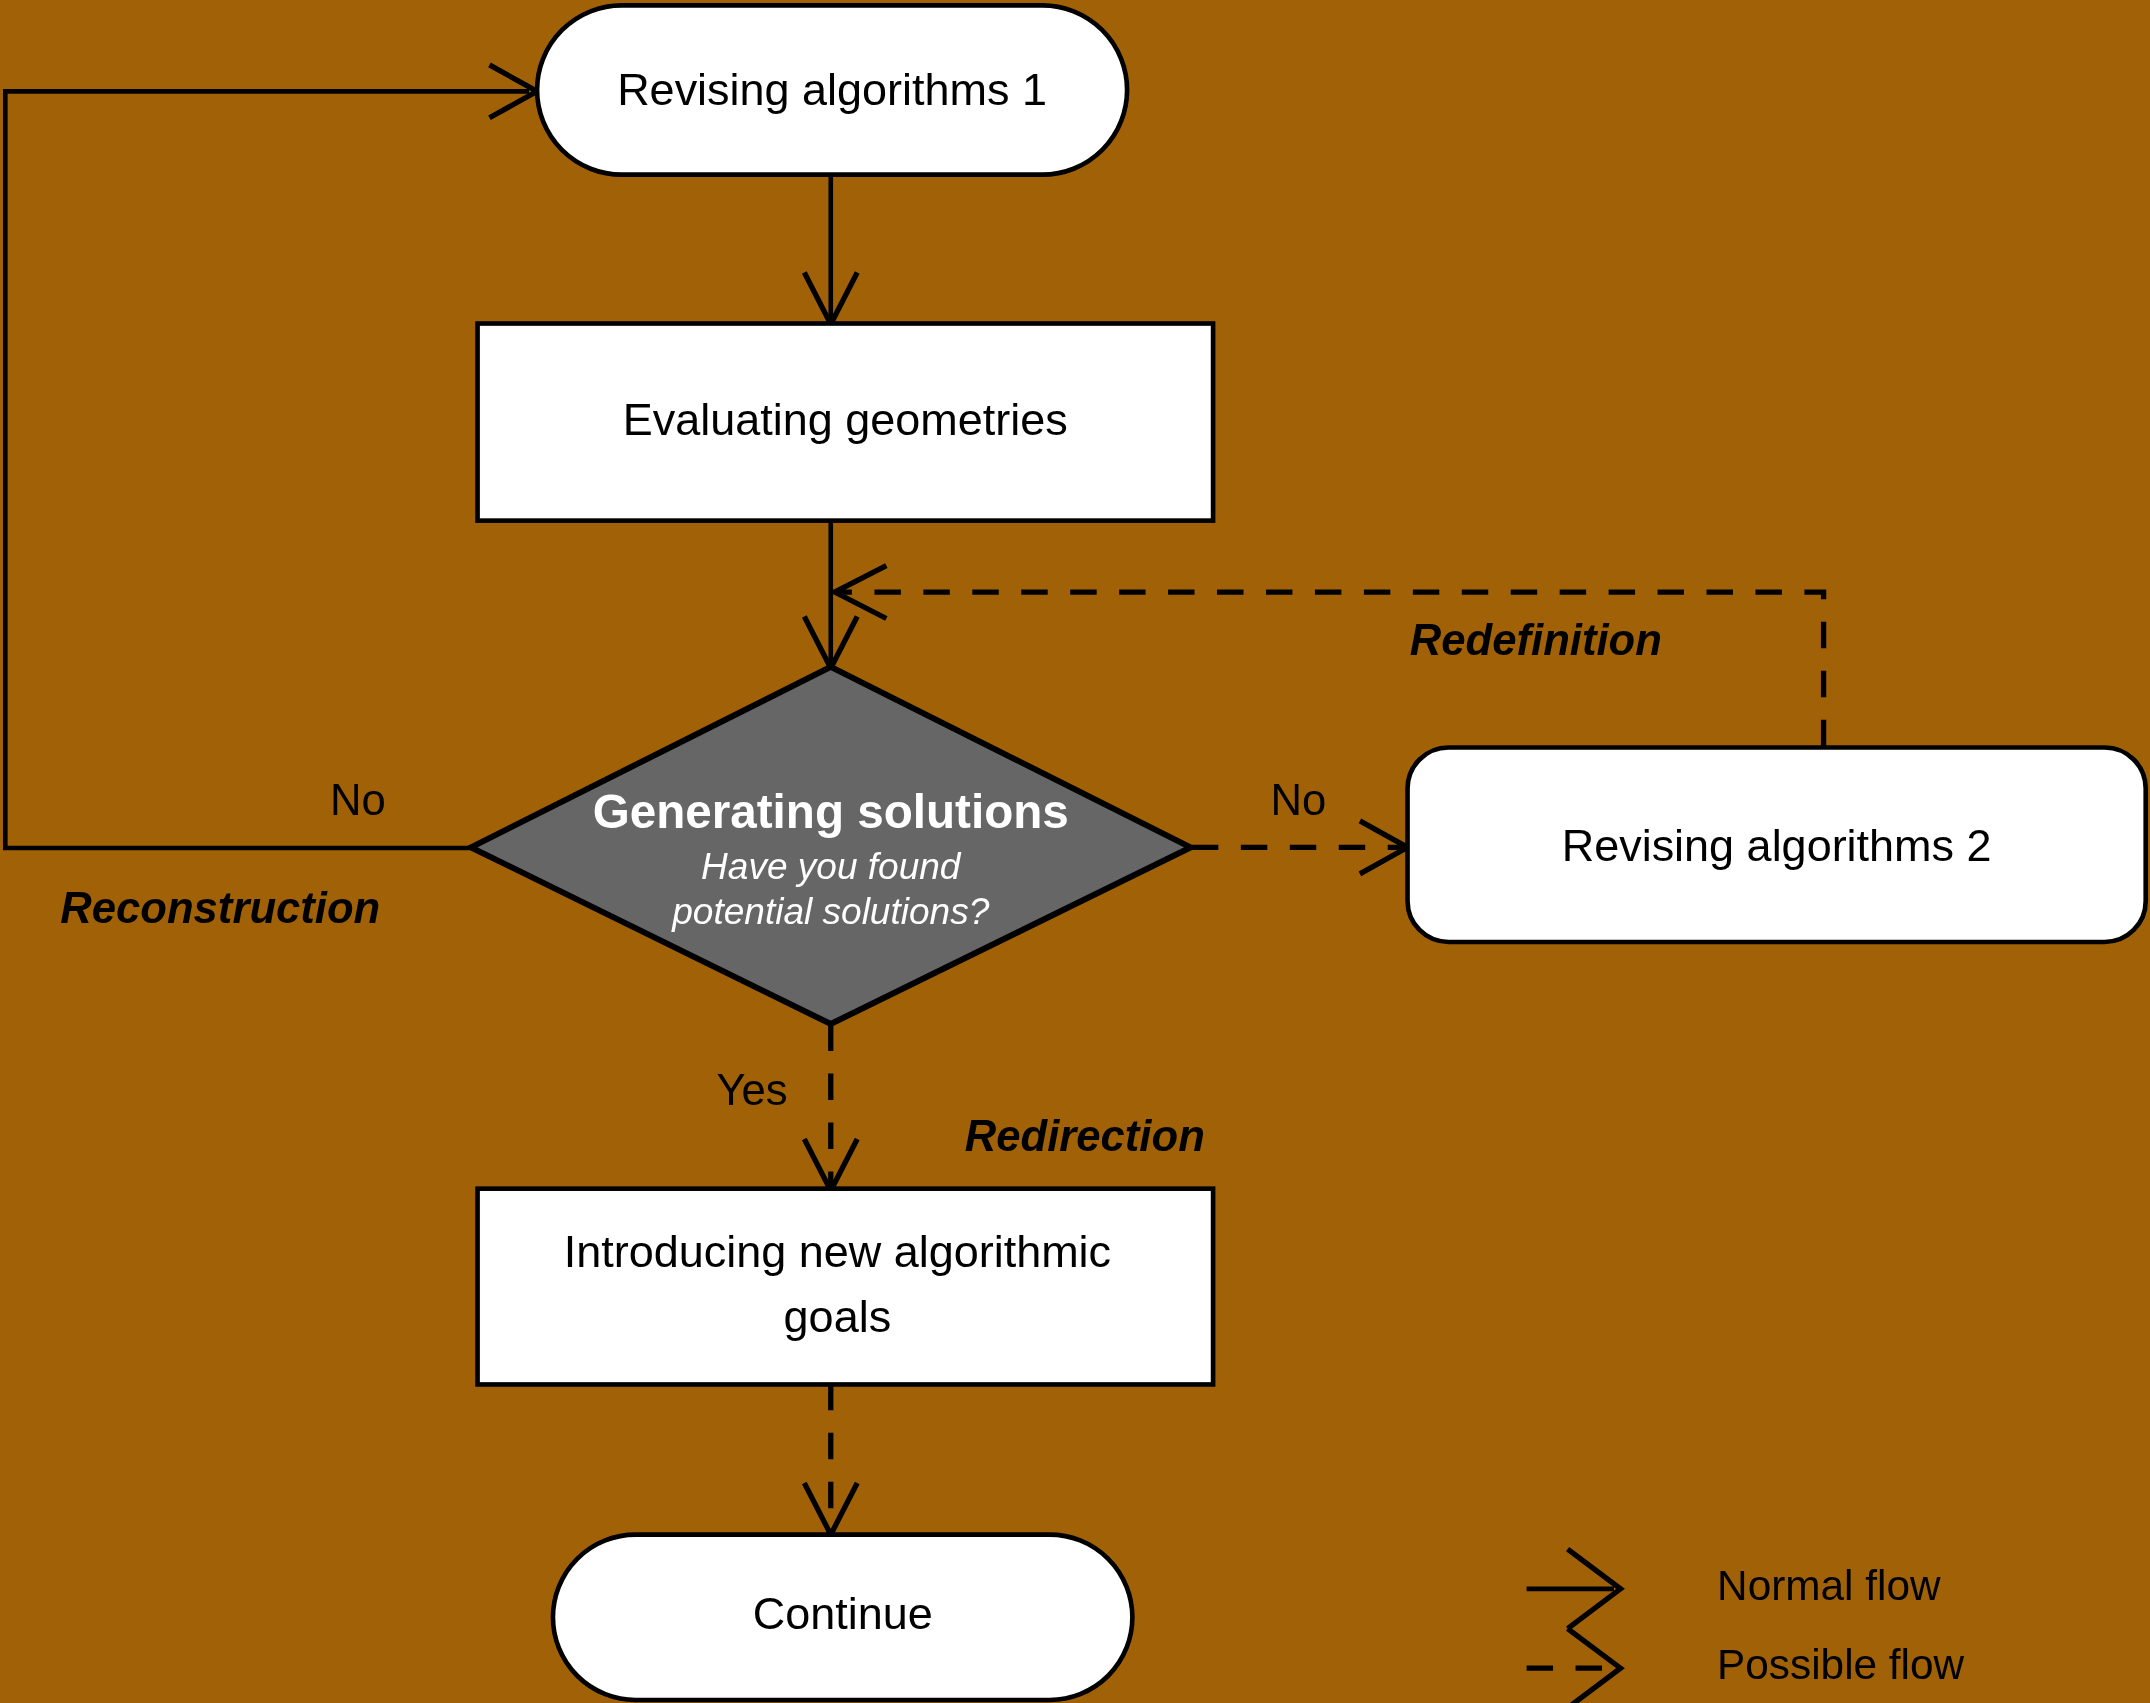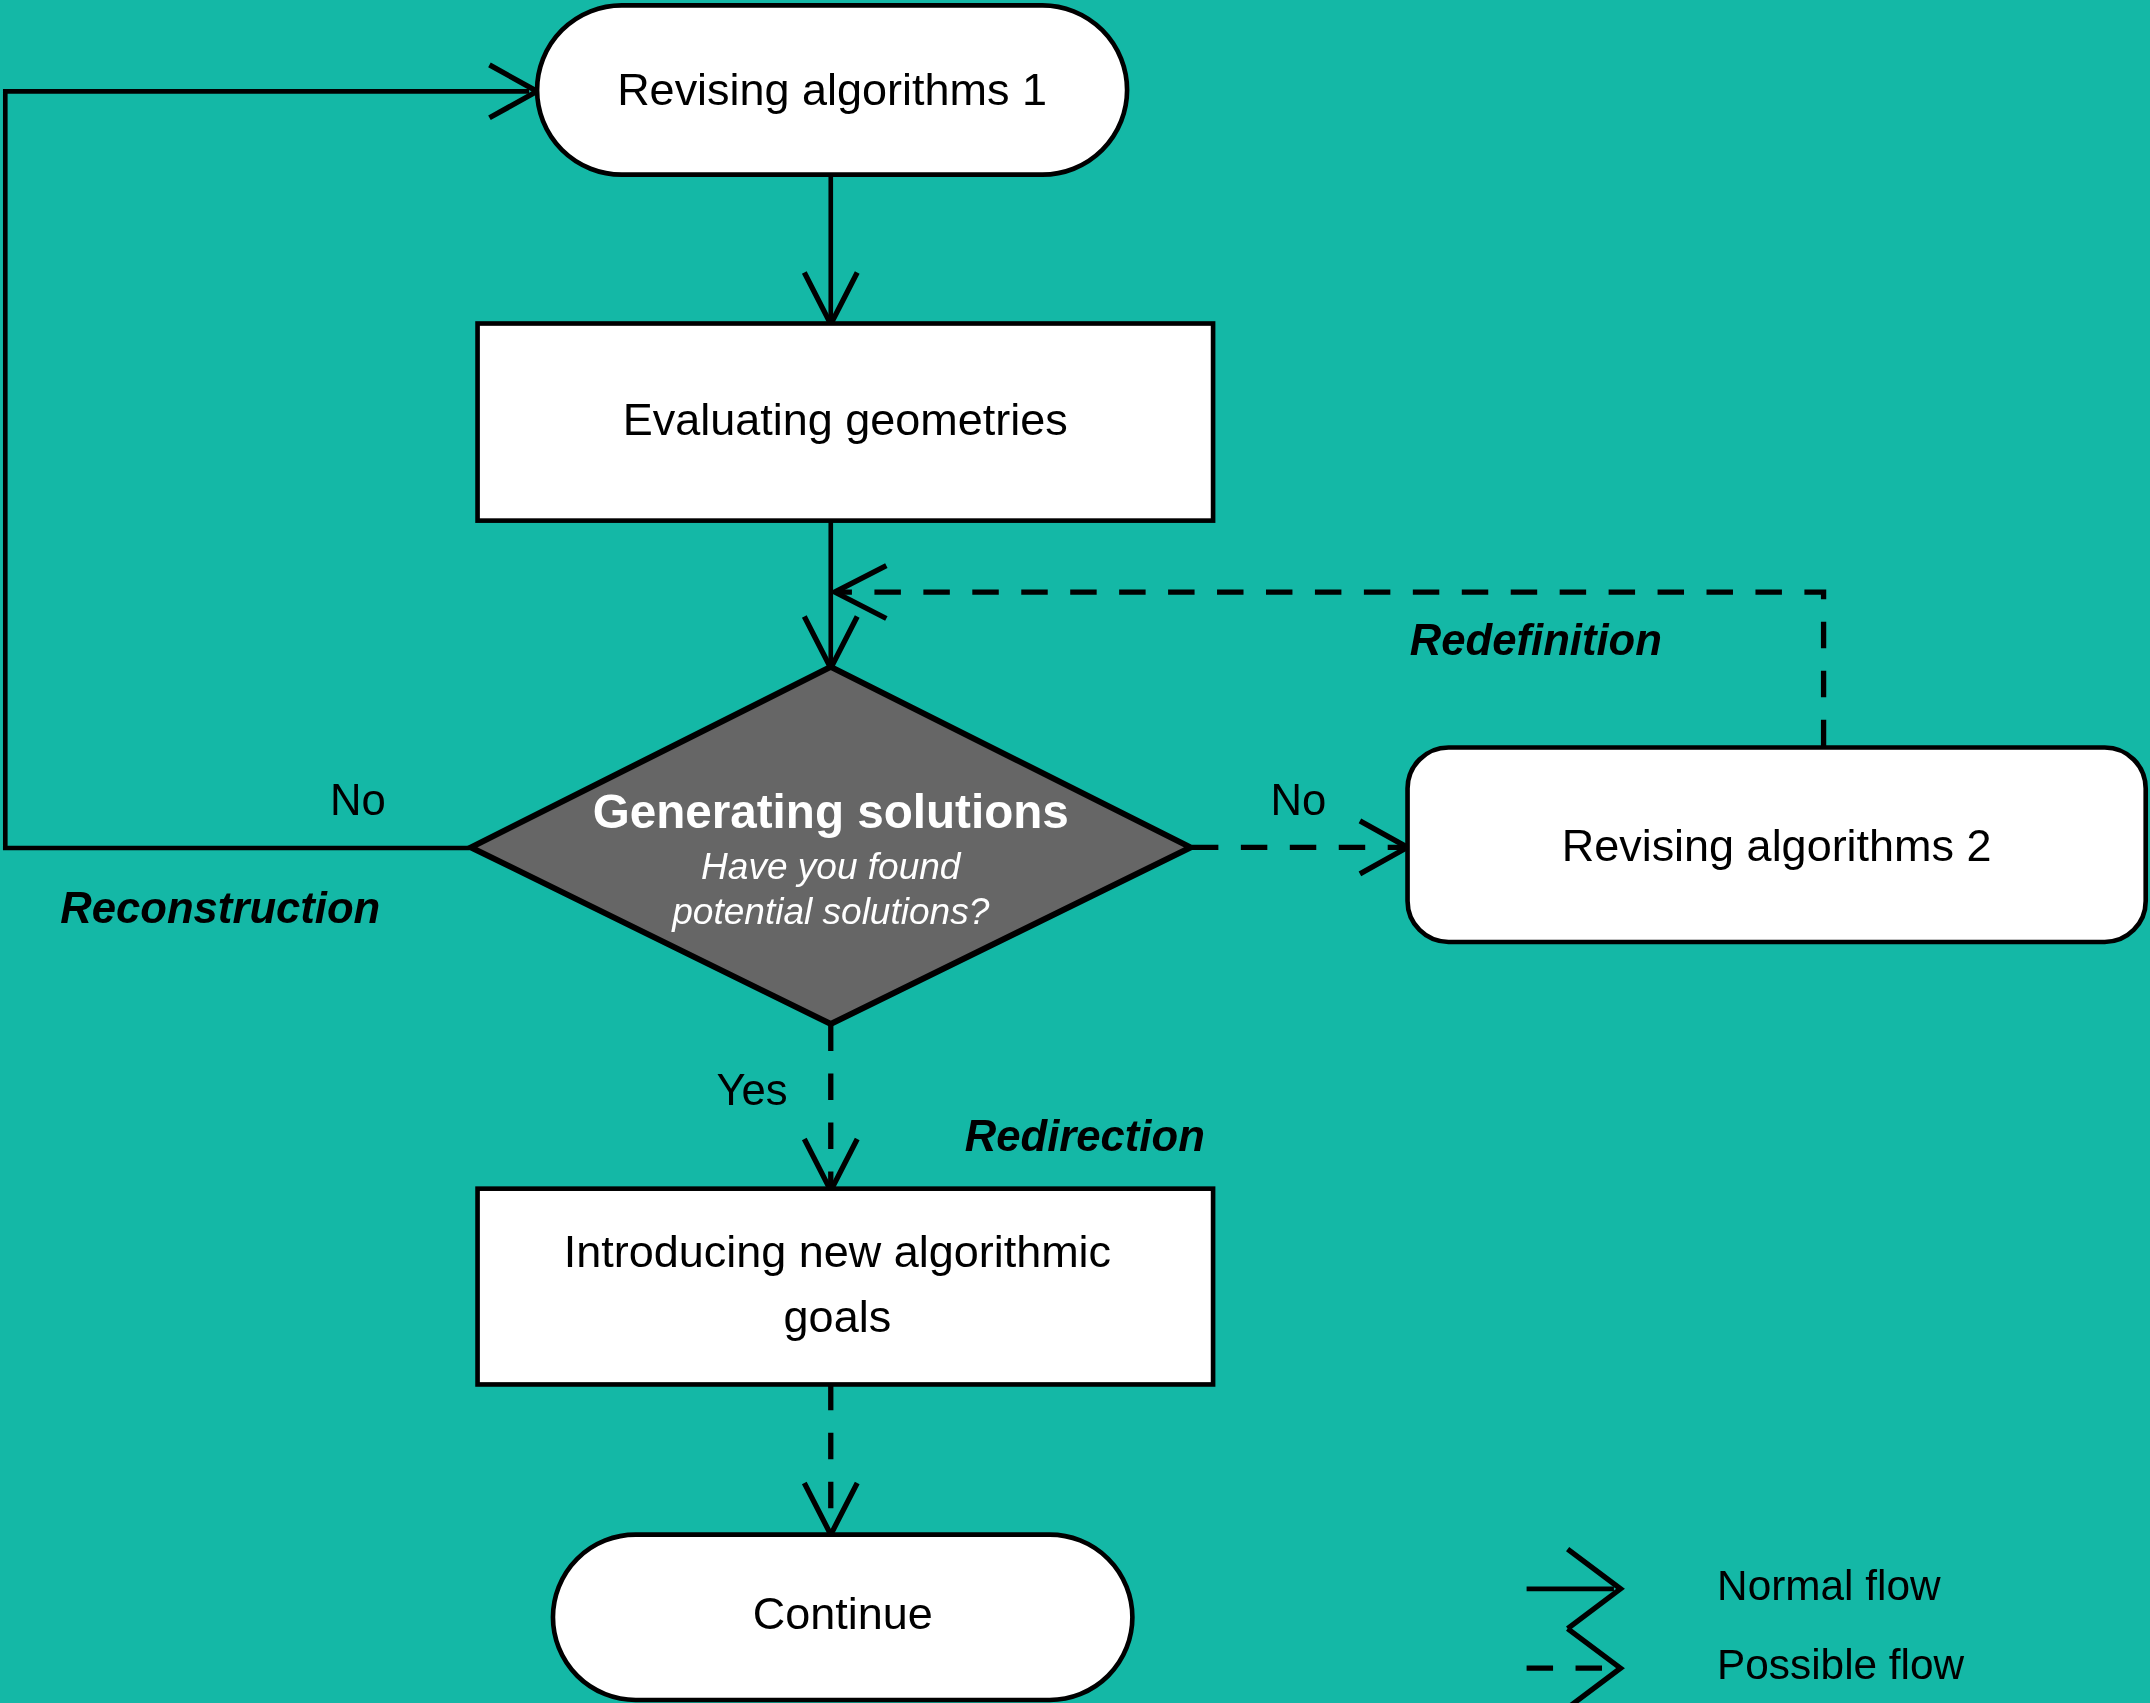--- a/index.html
+++ b/index.html
@@ -10,21 +10,21 @@
   body {
     width: 2151px;
     height: 1704px;
     font-family: "Liberation Sans", sans-serif;
     overflow: hidden;
   }
   #flow-root {
     position: relative;
     width: 2151px;
     height: 1704px;
-    background: #14b8a6;
+    background: #a16207;
   }
   svg#flow-svg {
     display: block;
     width: 2151px;
     height: 1704px;
   }
   .node-shape {
     fill: #ffffff;
     stroke: #000000;
     stroke-width: 7;

